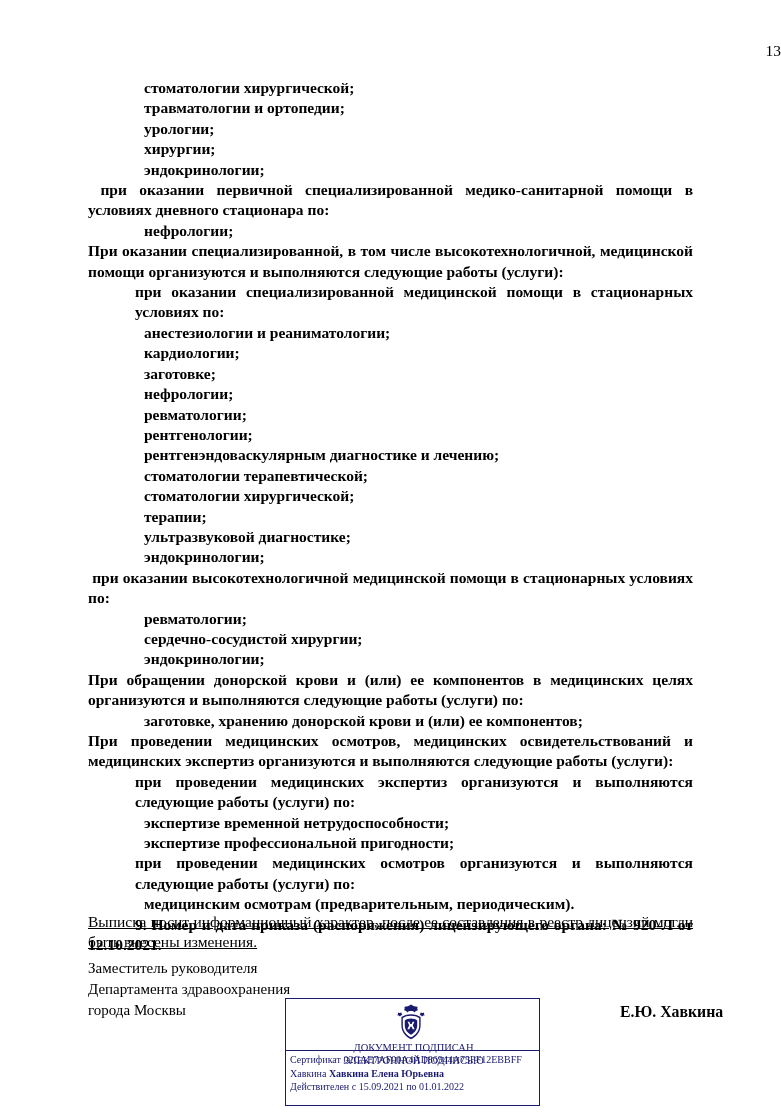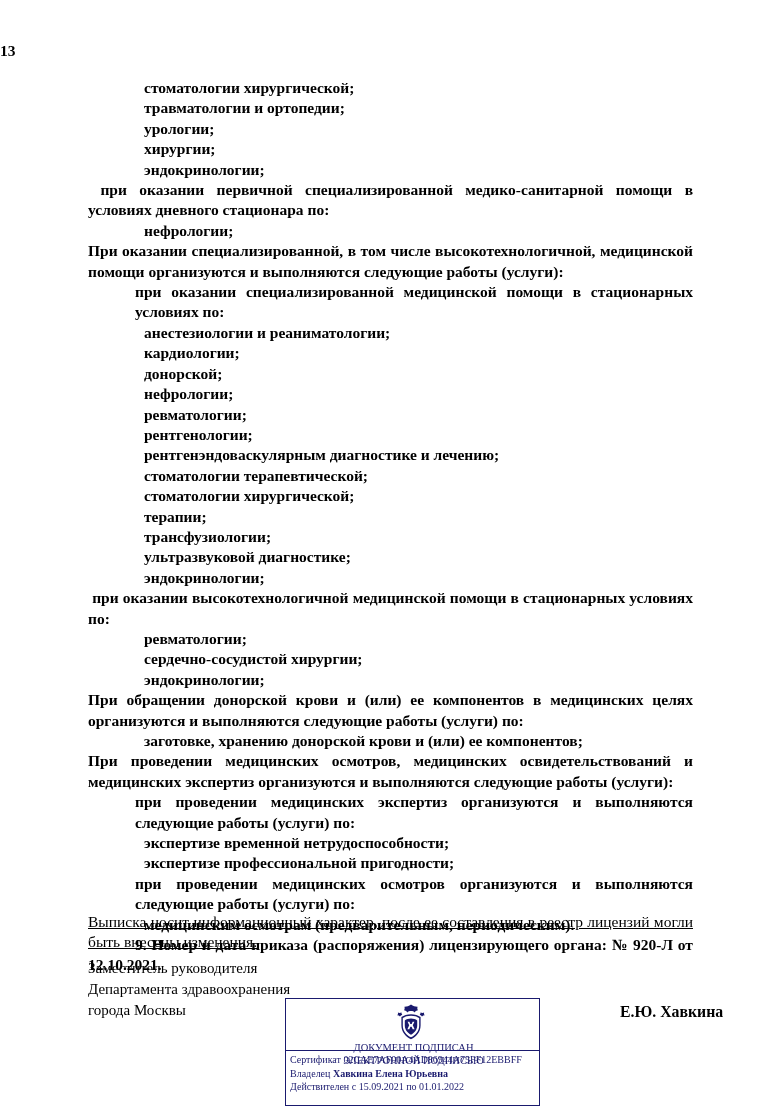--- a/index.html
+++ b/index.html
@@ -20,23 +20,22 @@
     width: 781px;
     height: 1113px;
     box-sizing: border-box;
     padding: 0;
   }
   .page-number {
     position: absolute;
     top: 42px;
     left: 0;
     width: 781px;
-    text-align: left;
+    text-align: right;
     font-size: 15.5px;
-    font-weight: bold;
   }
   .content {
     position: absolute;
     top: 78px;
     left: 88px;
     width: 605px;
     font-weight: bold;
   }
   .line {
     font-size: 15.5px;
@@ -139,29 +138,28 @@
       <div class="line ind1">травматологии и ортопедии;</div>
       <div class="line ind1">урологии;</div>
       <div class="line ind1">хирургии;</div>
       <div class="line ind1">эндокринологии;</div>
       <div class="line block-just"> при оказании первичной специализированной медико-санитарной помощи в условиях дневного стационара по:</div>
       <div class="line ind1">нефрологии;</div>
       <div class="line block-just">При оказании специализированной, в том числе высокотехнологичной, медицинской помощи организуются и выполняются следующие работы (услуги):</div>
       <div class="line ind2">при оказании специализированной медицинской помощи в стационарных условиях по:</div>
       <div class="line ind1">анестезиологии и реаниматологии;</div>
       <div class="line ind1">кардиологии;</div>
-      <div class="line ind1">донорской;</div>
+      <div class="line ind1">заготовке;</div>
       <div class="line ind1">нефрологии;</div>
       <div class="line ind1">ревматологии;</div>
       <div class="line ind1">рентгенологии;</div>
       <div class="line ind1">рентгенэндоваскулярным диагностике и лечению;</div>
       <div class="line ind1">стоматологии терапевтической;</div>
       <div class="line ind1">стоматологии хирургической;</div>
       <div class="line ind1">терапии;</div>
-      <div class="line ind1">трансфузиологии;</div>
       <div class="line ind1">ультразвуковой диагностике;</div>
       <div class="line ind1">эндокринологии;</div>
       <div class="line block-just"> при оказании высокотехнологичной медицинской помощи в стационарных условиях по:</div>
       <div class="line ind1">ревматологии;</div>
       <div class="line ind1">сердечно-сосудистой хирургии;</div>
       <div class="line ind1">эндокринологии;</div>
       <div class="line block-just">При обращении донорской крови и (или) ее компонентов в медицинских целях организуются и выполняются следующие работы (услуги) по:</div>
       <div class="line ind1">заготовке, хранению донорской крови и (или) ее компонентов;</div>
       <div class="line block-just">При проведении медицинских осмотров, медицинских освидетельствований и медицинских экспертиз организуются и выполняются следующие работы (услуги):</div>
       <div class="line ind2">при проведении медицинских экспертиз организуются и выполняются следующие работы (услуги) по:</div>
@@ -196,18 +194,18 @@
         </svg>
       </div>
       <div class="stamp-title">
         <div>ДОКУМЕНТ ПОДПИСАН</div>
         <div>ЭЛЕКТРОННОЙ ПОДПИСЬЮ</div>
       </div>
     </div>
     <div class="stamp-sep"></div>
     <div class="stamp-lines">
       <div><span class="lbl">Сертификат </span><span>02CAE7AF00A4AD86944A75FF12EBBFF</span></div>
-      <div><span class="lbl">Владелец </span><span class="stamp-owner-name">Хавкина Елена Юрьевна</span></div>
+      <div><span class="lbl">Хавкина </span><span class="stamp-owner-name">Хавкина Елена Юрьевна</span></div>
       <div>Действителен с 15.09.2021 по 01.01.2022</div>
     </div>
   </div>
 
 </div>
 
 </body></html>

